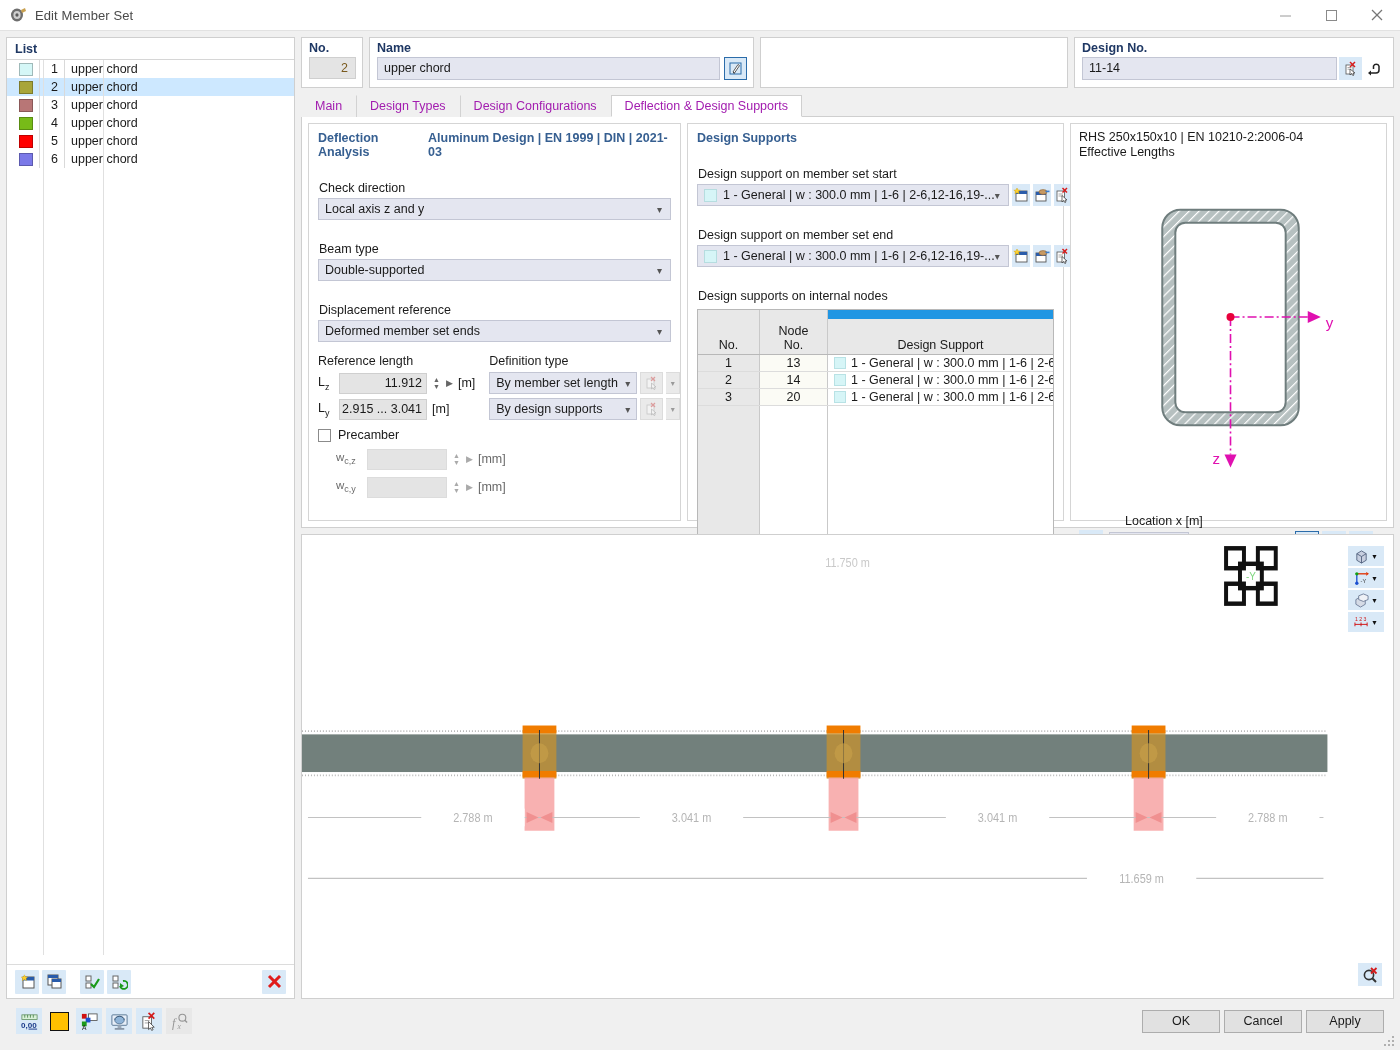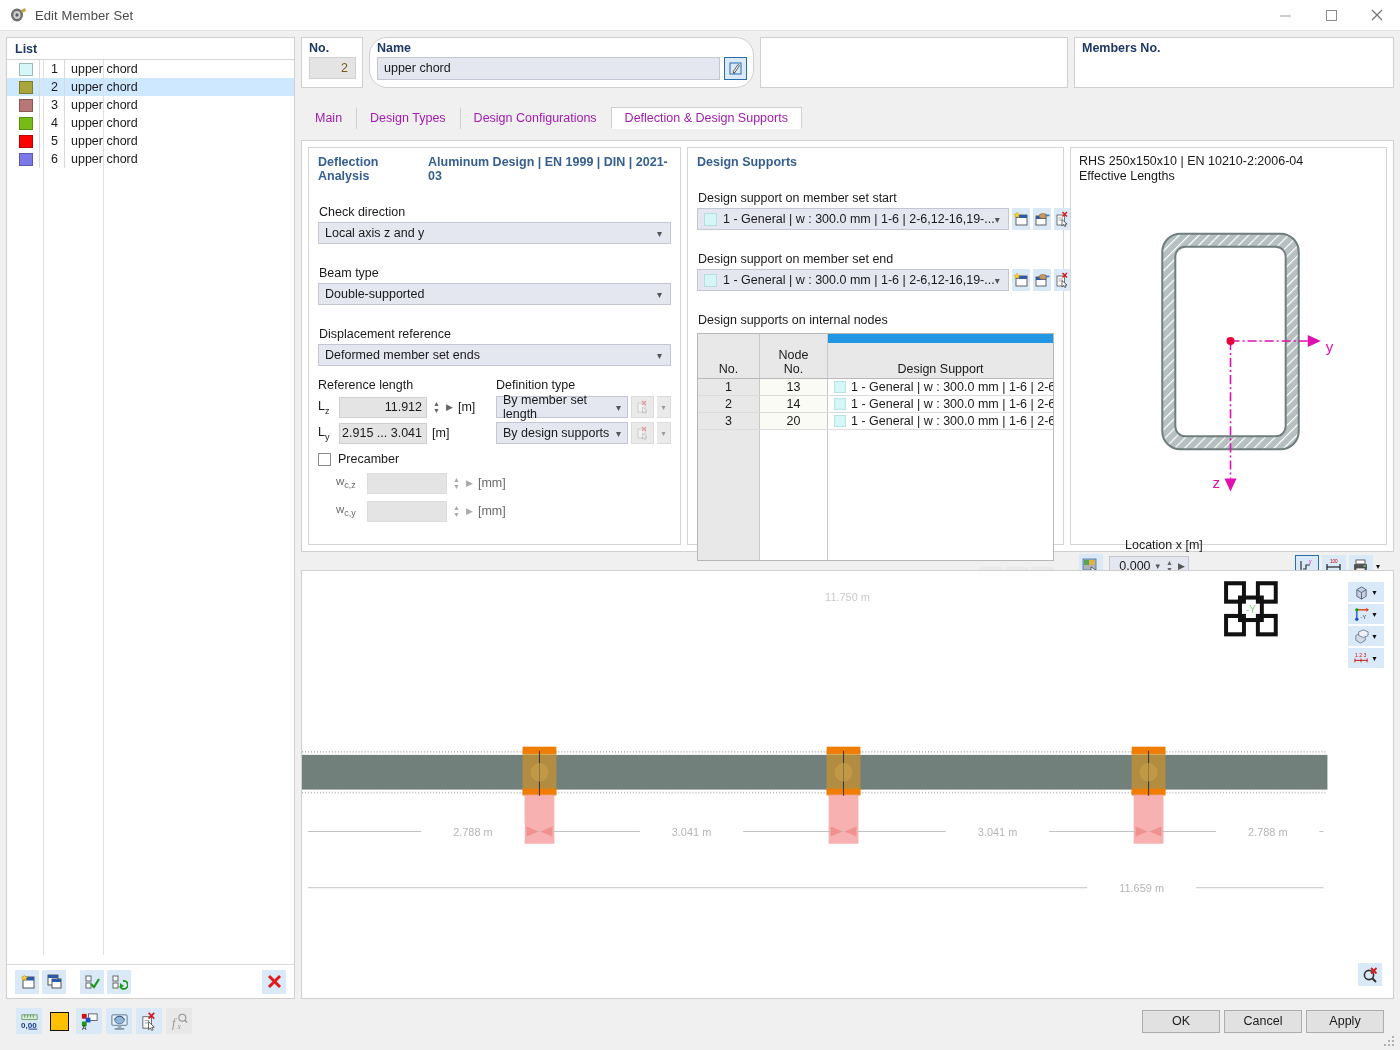--- a/index.html
+++ b/index.html
@@ -55,34 +55,34 @@
     padding:0 8px; gap:3px;
   }
   .tbtn {
     width:24px; height:24px; display:flex; align-items:center; justify-content:center;
     background:#d9e9f7; border:1px solid transparent; border-radius:1px;
   }
   .tb-gap { width:8px; }
   .tb-spacer { flex:1; }
 
   
-  .mid-panel { flex:1; display:flex; flex-direction:column; gap:12px; }
+  .mid-panel { flex:1; display:flex; flex-direction:column; gap:0; }
 
   .head-row { display:flex; gap:6px; height:51px; }
   .fieldbox {
     background:#fff; border:1px solid #cfcfcf; padding:3px 6px 0 7px;
     display:flex; flex-direction:column; justify-content:flex-start;
   }
   .fieldbox .flabel { font-weight:bold; font-size:12.5px; color:#1f3864; margin-bottom:2px; }
   .no-box { width:62px; }
   .no-input {
     height:22px; background:#e4e4e4; border:1px solid #cfcfcf; color:#7a5a1e;
     text-align:right; padding-right:7px; line-height:20px; font-size:12.5px;
   }
-  .name-box { flex:0 0 385px;border-radius:18px; }
+  .name-box { flex:0 0 385px; }
   .name-row { display:flex; gap:4px; align-items:center; }
   .name-input {
     flex:1; height:23px; background:#e4e6f0; border:1px solid #c3c6d4;
     padding-left:6px; line-height:21px; font-size:12.5px;
   }
   .icon-btn-blue {
     width:23px; height:23px; background:#d9e9f7; border:1px solid #2b6caa;
     display:flex; align-items:center; justify-content:center;
   }
   .spacer-box { flex:1; background:#fff; border:1px solid #cfcfcf; }
@@ -141,21 +141,21 @@
   .numinput {
     width:88px; height:21px; background:#e4e4e4; border:1px solid #cfcfcf;
     text-align:right; padding-right:4px; line-height:19px; font-size:12.5px;
   }
   .spin { display:flex; flex-direction:column; justify-content:center; width:9px; height:21px; }
   .spin i { font-style:normal; font-size:7px; line-height:7px; color:#666; text-align:center; }
   .arrow-r { color:#666; font-size:9px; }
   .unit { color:#1a1a1a; font-size:12.5px; }
 
   .defrow { display:flex; align-items:center; gap:3px; margin-bottom:4px; }
-  .defselect { width:132px; height:22px; background:#e4e6f0; border:1px solid #c3c6d4;
+  .defselect { width:148px; height:22px; background:#e4e6f0; border:1px solid #c3c6d4;
     display:flex; align-items:center; padding-left:6px; font-size:12.5px; }
   .defselect .chev { margin-left:auto; margin-right:6px; color:#555; font-size:10px; }
   .btn-dis { width:23px; height:22px; background:#eaeaea; border:1px solid #dcdcdc;
     display:flex; align-items:center; justify-content:center; }
   .btn-dd { width:14px; height:22px; background:#eaeaea; border:1px solid #dcdcdc; border-left:none;
     display:flex; align-items:center; justify-content:center; color:#9a9a9a; font-size:8px;}
 
   .check-row { display:flex; align-items:center; gap:7px; margin-top:4px; }
   .cbox { width:13px; height:13px; border:1px solid #8b8b8b; background:#fff; }
 
@@ -382,21 +382,41 @@
                 <svg width="15" height="15" viewBox="0 0 15 15">
                   <rect x="2" y="2" width="11" height="11" fill="none" stroke="#2b6caa" stroke-width="1"></rect>
                   <path d="M5 11 L10 3.5 L11.5 4.6 L6.5 12 Z" fill="#fff" stroke="#333" stroke-width=".8"></path>
                   <line x1="5" y1="11.6" x2="6.6" y2="12.2" stroke="#333" stroke-width="1"></line>
                 </svg>
               </div>
             </div>
           </div>
           <div class="spacer-box"></div>
           <div class="fieldbox members-box">
-            <div class="flabel">Members No.</div>
+            <div class="flabel">Design No.</div>
+            <div class="members-row">
+              <div class="members-input">11-14</div>
+              <div class="icon-btn-blue" style="border-color:transparent;background:#d9e9f7">
+                <svg width="15" height="15" viewBox="0 0 15 15">
+                  <rect x="3" y="4" width="7" height="9" fill="#fff" stroke="#555" stroke-width=".8"></rect>
+                  <line x1="4.5" y1="6.5" x2="8.5" y2="6.5" stroke="#888" stroke-width=".7"></line>
+                  <line x1="4.5" y1="8.2" x2="8.5" y2="8.2" stroke="#888" stroke-width=".7"></line>
+                  <path d="M7 8 L7 14 L8.7 12.4 L9.8 14.6 L11 14 L10 12 L12 12 Z" fill="#fff" stroke="#333" stroke-width=".7"></path>
+                  <line x1="7" y1="1" x2="12" y2="6" stroke="#d71b1b" stroke-width="1.4"></line>
+                  <line x1="12" y1="1" x2="7" y2="6" stroke="#d71b1b" stroke-width="1.4"></line>
+                </svg>
+              </div>
+              <div class="icon-btn-blue" style="border-color:transparent;background:transparent">
+                <svg width="17" height="15" viewBox="0 0 17 15">
+                  <path d="M12 5 L12 9 A3 3 0 0 1 9 12 L4 12" fill="none" stroke="#222" stroke-width="1.5"></path>
+                  <path d="M12 5 A3 3 0 0 0 6.5 5 L6.5 8" fill="none" stroke="#222" stroke-width="1.5"></path>
+                  <polygon points="4,9.5 4,14.5 1,12" fill="#222"></polygon>
+                </svg>
+              </div>
+            </div>
           </div>
         </div>
 
         <div class="tabs-wrap">
           <div class="tab">Main</div>
           <div class="tab">Design Types</div>
           <div class="tab">Design Configurations</div>
           <div class="tab active">Deflection &amp; Design Supports</div>
         </div>
 

